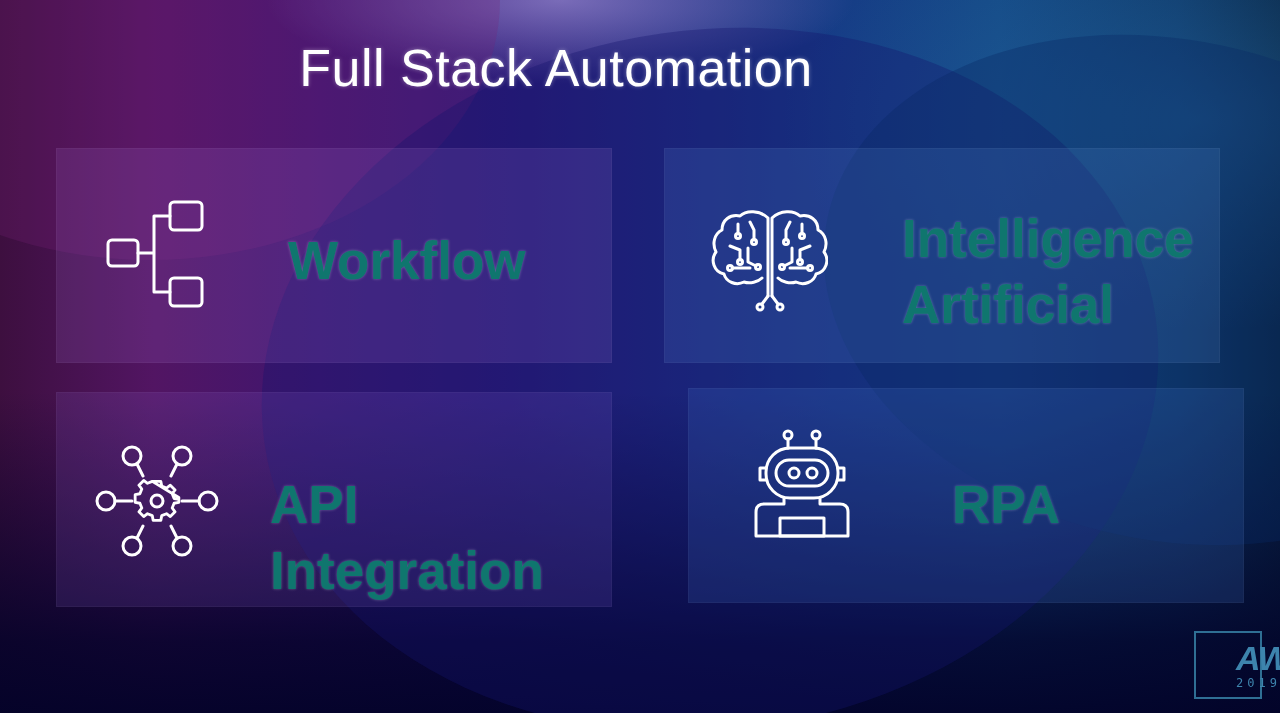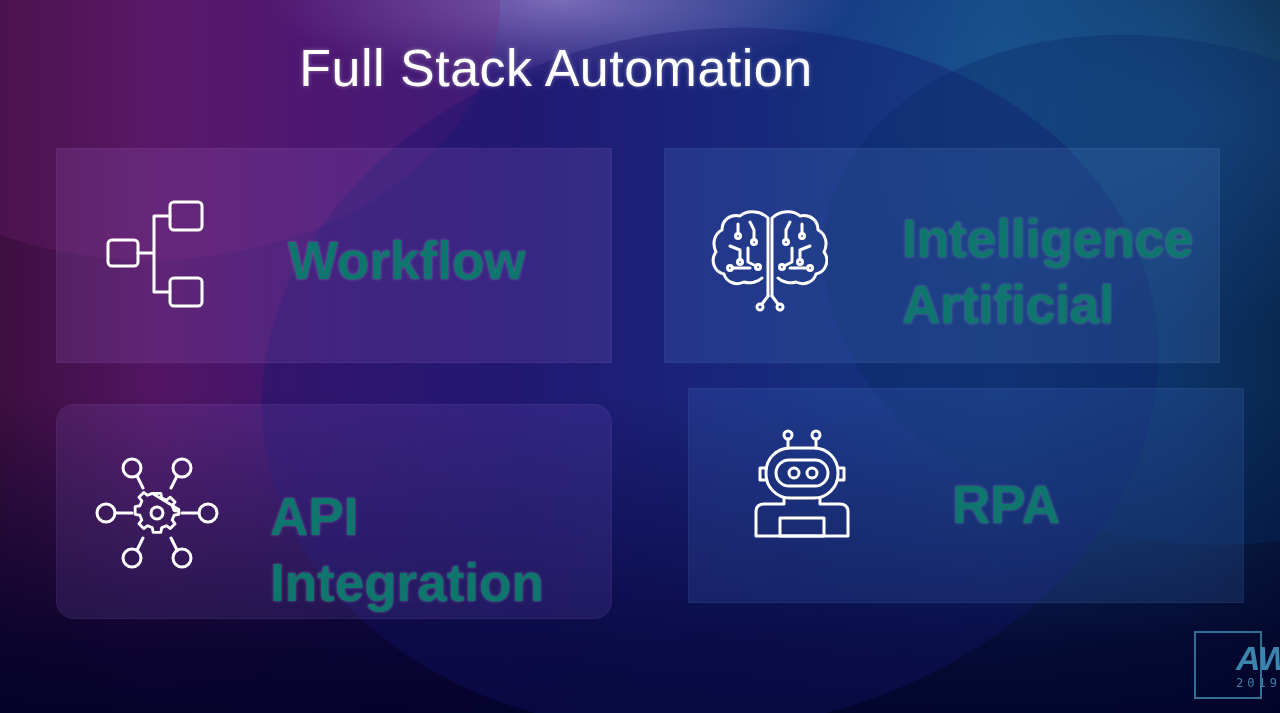--- a/index.html
+++ b/index.html
@@ -24,21 +24,21 @@
     color: #ffffff; text-shadow: 0 0 4px rgba(255,255,255,0.35);
   }
 
   .card {
     position: absolute; width: 556px; height: 215px;
     background: rgba(150,150,220,0.16);
     box-shadow: inset 0 0 0 1px rgba(255,255,255,0.04);
   }
   .card.c1 { left: 56px; top: 148px; background: rgba(170,120,220,0.16); }
   .card.c2 { left: 664px; top: 148px; background: rgba(90,140,210,0.18); }
-  .card.c3 { left: 56px; top: 404px; background: rgba(150,110,220,0.15); border-radius: 18px; }
+  .card.c3 { left: 56px; top: 392px; background: rgba(150,110,220,0.15); }
   .card.c4 { left: 664px; top: 388px; background: rgba(70,120,210,0.18); margin-left: 24px; }
 
   .card .icon { position: absolute; }
   .card .label {
     position: absolute; font-size: 53px; line-height: 1.25; color: #0f766e;
     text-shadow: 0 0 3px rgba(255,255,255,0.3);
     font-weight: bold;
   }
   .c1 .icon { left: 48px; top: 48px; width: 104px; height: 116px; }
   .c1 .label { left: 232px; top: 80px; }

